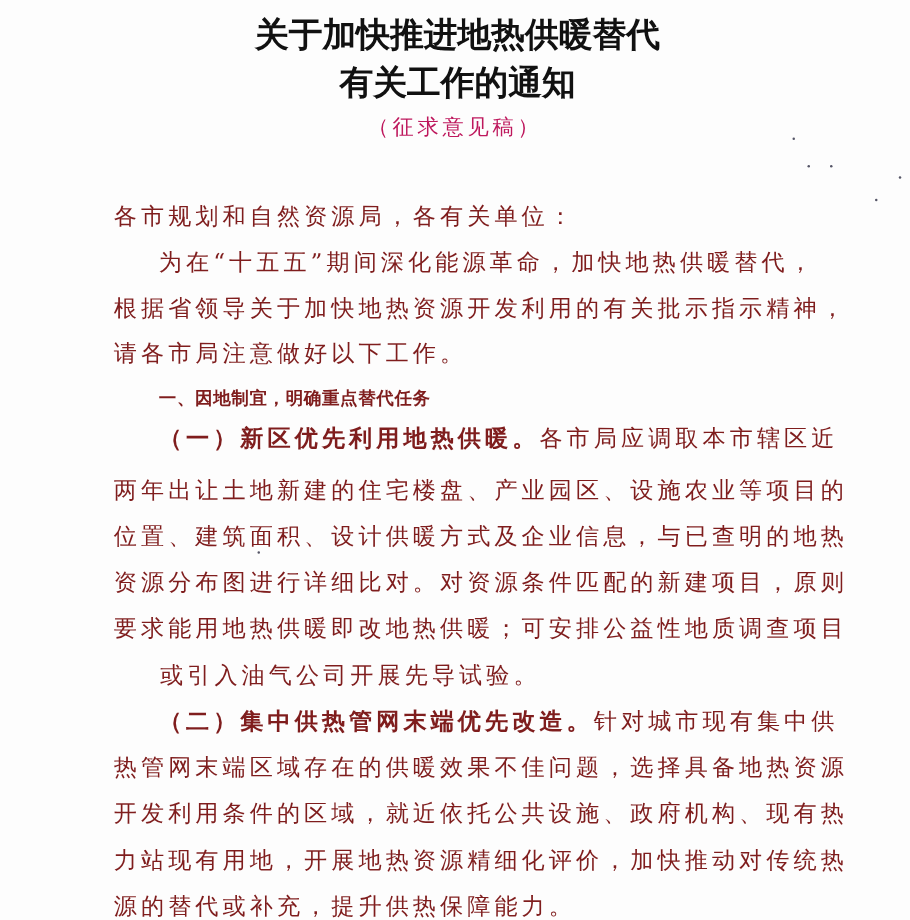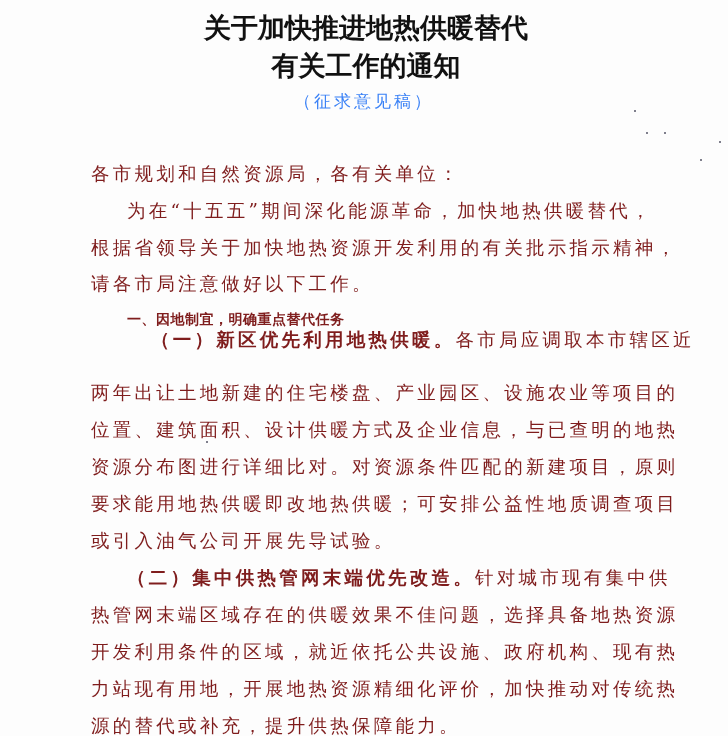--- a/index.html
+++ b/index.html
@@ -13,21 +13,21 @@
   .title {
     position: absolute; left: 0; width: 728px; text-align: center;
     font-family: "DejaVu Sans", "Liberation Sans", sans-serif;
     font-weight: bold; font-size: 27px; color: #111; letter-spacing: 0px;
     white-space: nowrap;
   }
   .t1 { top: 10px; left: 2px; }
   .t2 { top: 48px; left: 2px; }
   .subtitle {
     position: absolute; top: 90px; left: 0; width: 728px; text-align: center;
-    font-size: 17px; color: #3b82f6; letter-spacing: 3px; white-space: nowrap;
+    font-size: 17px; color: #be185d; letter-spacing: 3px; white-space: nowrap;
   }
   .line {
     position: absolute; left: 91px; font-size: 18.5px; color: #7f1d1d;
     white-space: nowrap; letter-spacing: 3.25px; line-height: 24px;
   }
   .indent { left: 127px; }
   .heading {
     font-family: "DejaVu Sans", "Liberation Sans", sans-serif;
     font-weight: bold; letter-spacing: 0.5px; font-size: 14px;
   }
@@ -44,28 +44,28 @@
   <div class="subtitle">（征求意见稿）</div>
 
   <div class="line" style="top:162px;">各市规划和自然资源局，各有关单位：</div>
 
   <div class="line" style="top:236px;">根据省领导关于加快地热资源开发利用的有关批示指示精神，</div>
   <div class="line indent" style="top:199px;">为在“十五五”期间深化能源革命，加快地热供暖替代，</div>
   <div class="line" style="top:272px;">请各市局注意做好以下工作。</div>
 
   <div class="line indent heading" style="top:307px;">一、因地制宜，明确重点替代任务</div>
 
-  <div class="line indent" style="top:328px;margin-left:24px;">
+  <div class="line indent" style="top:340px;">
     <span class="sub-bold">（一）新区优先利用地热供暖。</span><span>各市局应调取本市辖区近</span>
   </div>
   <div class="line" style="top:381px;text-align:right;">两年出让土地新建的住宅楼盘、产业园区、设施农业等项目的</div>
   <div class="line" style="top:418px;text-align:right;">位置、建筑面积、设计供暖方式及企业信息，与已查明的地热</div>
   <div class="line" style="top:455px;">资源分布图进行详细比对。对资源条件匹配的新建项目，原则</div>
   <div class="line" style="top:492px;">要求能用地热供暖即改地热供暖；可安排公益性地质调查项目</div>
-  <div class="line" style="top:529px;">或引入油气公司开展先导试验。</div>
+  <div class="line" style="top:529px;margin-left:37px;">或引入油气公司开展先导试验。</div>
 
   <div class="line" style="top:603px;">热管网末端区域存在的供暖效果不佳问题，选择具备地热资源</div>
   <div class="line indent" style="top:566px;">
     <span class="sub-bold">（二）集中供热管网末端优先改造。</span><span>针对城市现有集中供</span>
   </div>
   <div class="line" style="top:640px;">开发利用条件的区域，就近依托公共设施、政府机构、现有热</div>
   <div class="line" style="top:677px;">力站现有用地，开展地热资源精细化评价，加快推动对传统热</div>
   <div class="line" style="top:714px;">源的替代或补充，提升供热保障能力。</div>
 
   <span class="speck" style="left:634px;top:110px;"></span>

